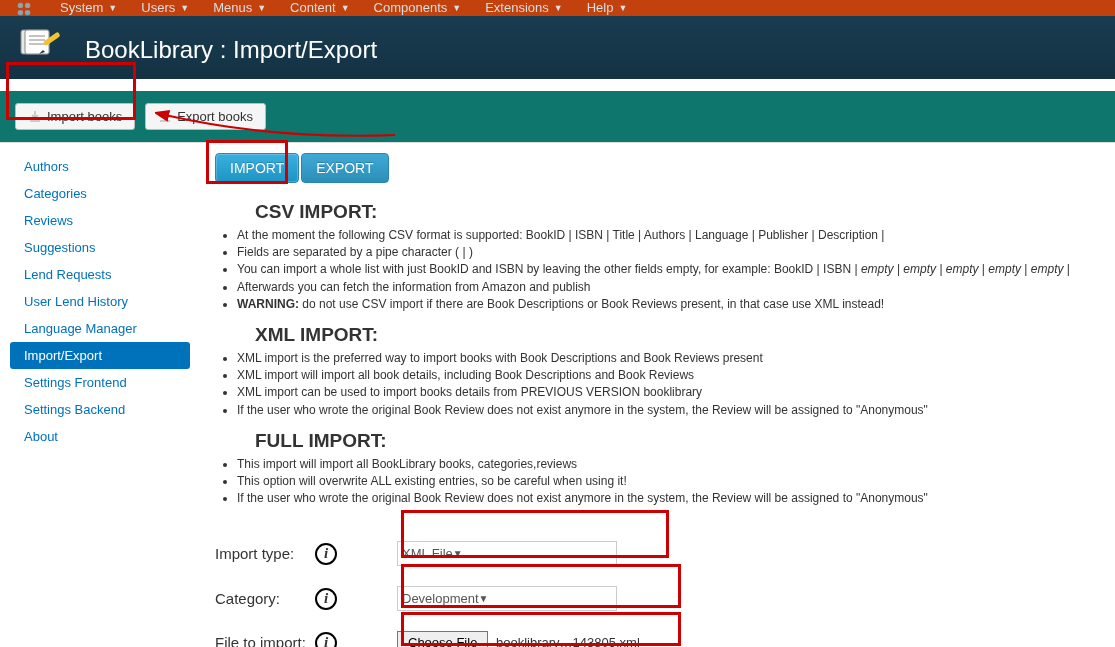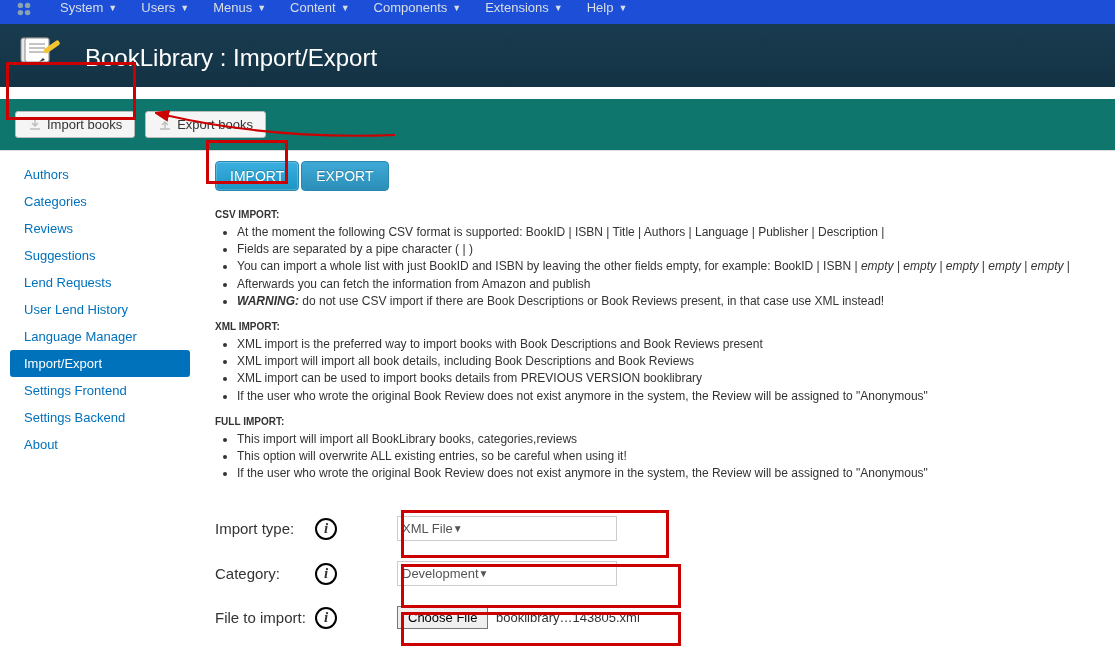--- a/index.html
+++ b/index.html
@@ -1,17 +1,17 @@
 <!DOCTYPE html>
 <html><head>
 <meta charset="utf-8">
 <style>
 * { box-sizing: border-box; margin: 0; padding: 0; }
 body { font-family: Arial, Helvetica, sans-serif; font-size: 13px; color: #333; background: #fff; width: 1115px; }
-.topbar { background: #1d4ed8; height: 24px; display: flex; align-items: flex-start; padding-left: 15px; }
+.topbar { background: #c2410c; height: 16px; display: flex; align-items: flex-start; padding-left: 15px; }
 .topbar .menu-item { color: #d8dfe3; padding: 0 12px 5px 12px; font-size: 13px; display: flex; align-items: center; gap: 5px; cursor: pointer; }
 .topbar .menu-item .caret { font-size: 9px; }
 .topbar .joomla-icon { width: 18px; height: 14px; margin-right: 15px; }
 
 .header { background: linear-gradient(#1a3c50, #133244); padding: 8px 15px 15px 15px; display: flex; align-items: flex-end; gap: 20px; }
 .header-icon { width: 50px; height: 40px; position: relative; }
 .header-title { color: #fff; font-size: 24px; font-weight: 300; }
 
 .toolbar { background: #0f766e; border-bottom: 1px solid #ddd; padding: 12px 15px; display: flex; gap: 10px; margin-top: 12px; }
 .toolbar-btn { background: #f5f5f5; border: 1px solid #bbb; border-radius: 3px; padding: 5px 12px; font-size: 13px; color: #333; display: inline-flex; align-items: center; gap: 5px; cursor: pointer; }
@@ -20,24 +20,24 @@
 .main { display: flex; }
 .sidebar { width: 200px; padding: 10px; }
 .sidebar-item { padding: 6px 14px; color: #0071bb; font-size: 13px; cursor: pointer; }
 .sidebar-item.active { background: #0071bb; color: #fff; border-radius: 3px; }
 
 .content { flex: 1; padding: 10px 20px 20px 15px; }
 .tab-row { display: flex; gap: 2px; margin-bottom: 18px; }
 .tab { background: linear-gradient(#3fa9d6, #2b8fb8); color: #fff; border: 1px solid #2a88b0; border-radius: 4px; padding: 6px 14px; font-size: 14px; font-weight: 400; cursor: pointer; text-shadow: 0 -1px 0 rgba(0,0,0,0.2); }
 .tab.active { background: linear-gradient(#3bb0e0, #1c94c4); box-shadow: inset 0 0 0 1px rgba(255,255,255,0.2); }
 
-.section-head { font-weight: bold; color: #333; margin-top: 8px; margin-bottom: 4px; font-size: 10px; }
+.section-head { font-weight: bold; color: #333; margin-top: 8px; margin-bottom: 4px; font-size: 19px; margin-left: 40px; }
 .bullets { list-style: disc; padding-left: 22px; margin-bottom: 12px; }
 .bullets li { color: #333; font-size: 12px; line-height: 1.35; margin: 1px 0; }
-.bullets li .warn { font-weight: bold; font-style: italic; }
+.bullets li .warn { font-weight: bold; }
 .bullets li em { font-style: italic; }
 
 .form-zone { margin-top: 35px; }
 .form-row { display: flex; align-items: center; margin-bottom: 20px; }
 .form-label { width: 100px; color: #333; font-size: 15px; }
 .info-icon { width: 22px; height: 22px; border: 2px solid #000; border-radius: 50%; display: flex; align-items: center; justify-content: center; font-family: Georgia, serif; font-style: italic; font-weight: bold; font-size: 15px; margin-right: 60px; }
 .select-wrap { border: 1px solid #ccc; padding: 4px 4px; width: 220px; display: flex; justify-content: flex-start; align-items: center; font-size: 13px; color: #555; background: #fff; }
 .select-wrap .arrow { font-size: 10px; }
 .file-btn { background: #efefef; border: 1px solid #767676; padding: 3px 10px; font-size: 13px; cursor: pointer; }
 .file-name { font-size: 13px; color: #333; margin-left: 4px; }

